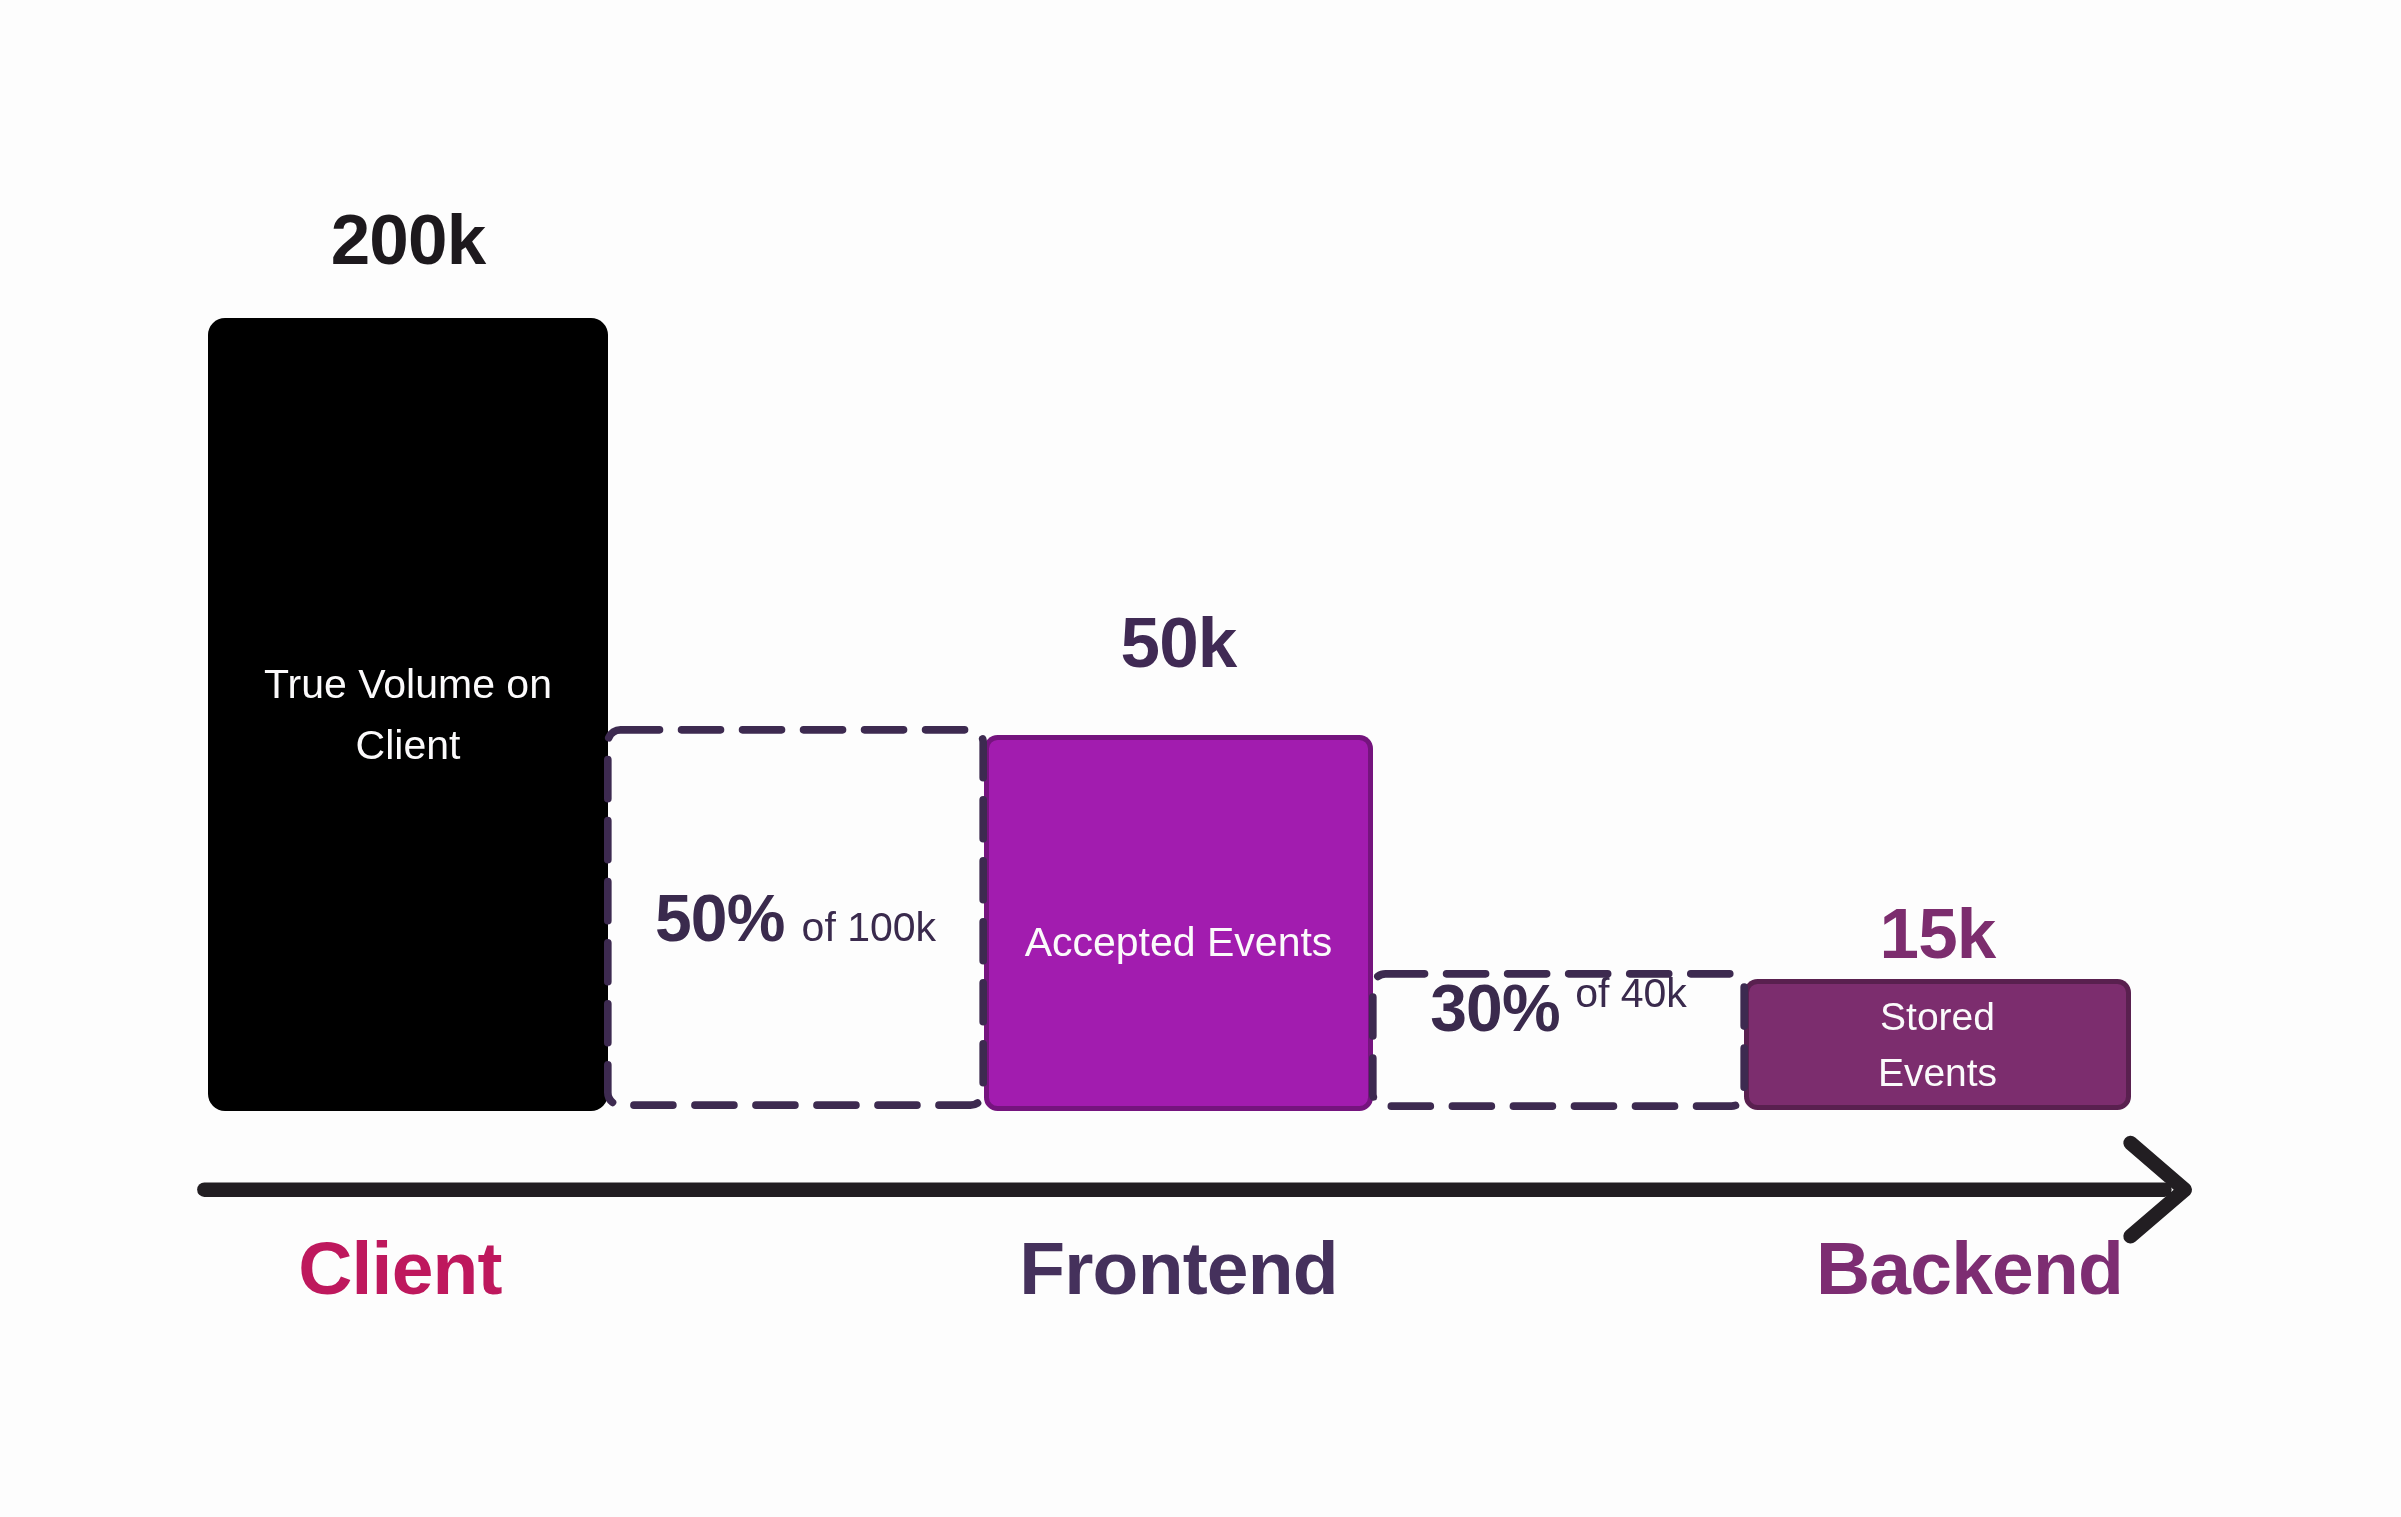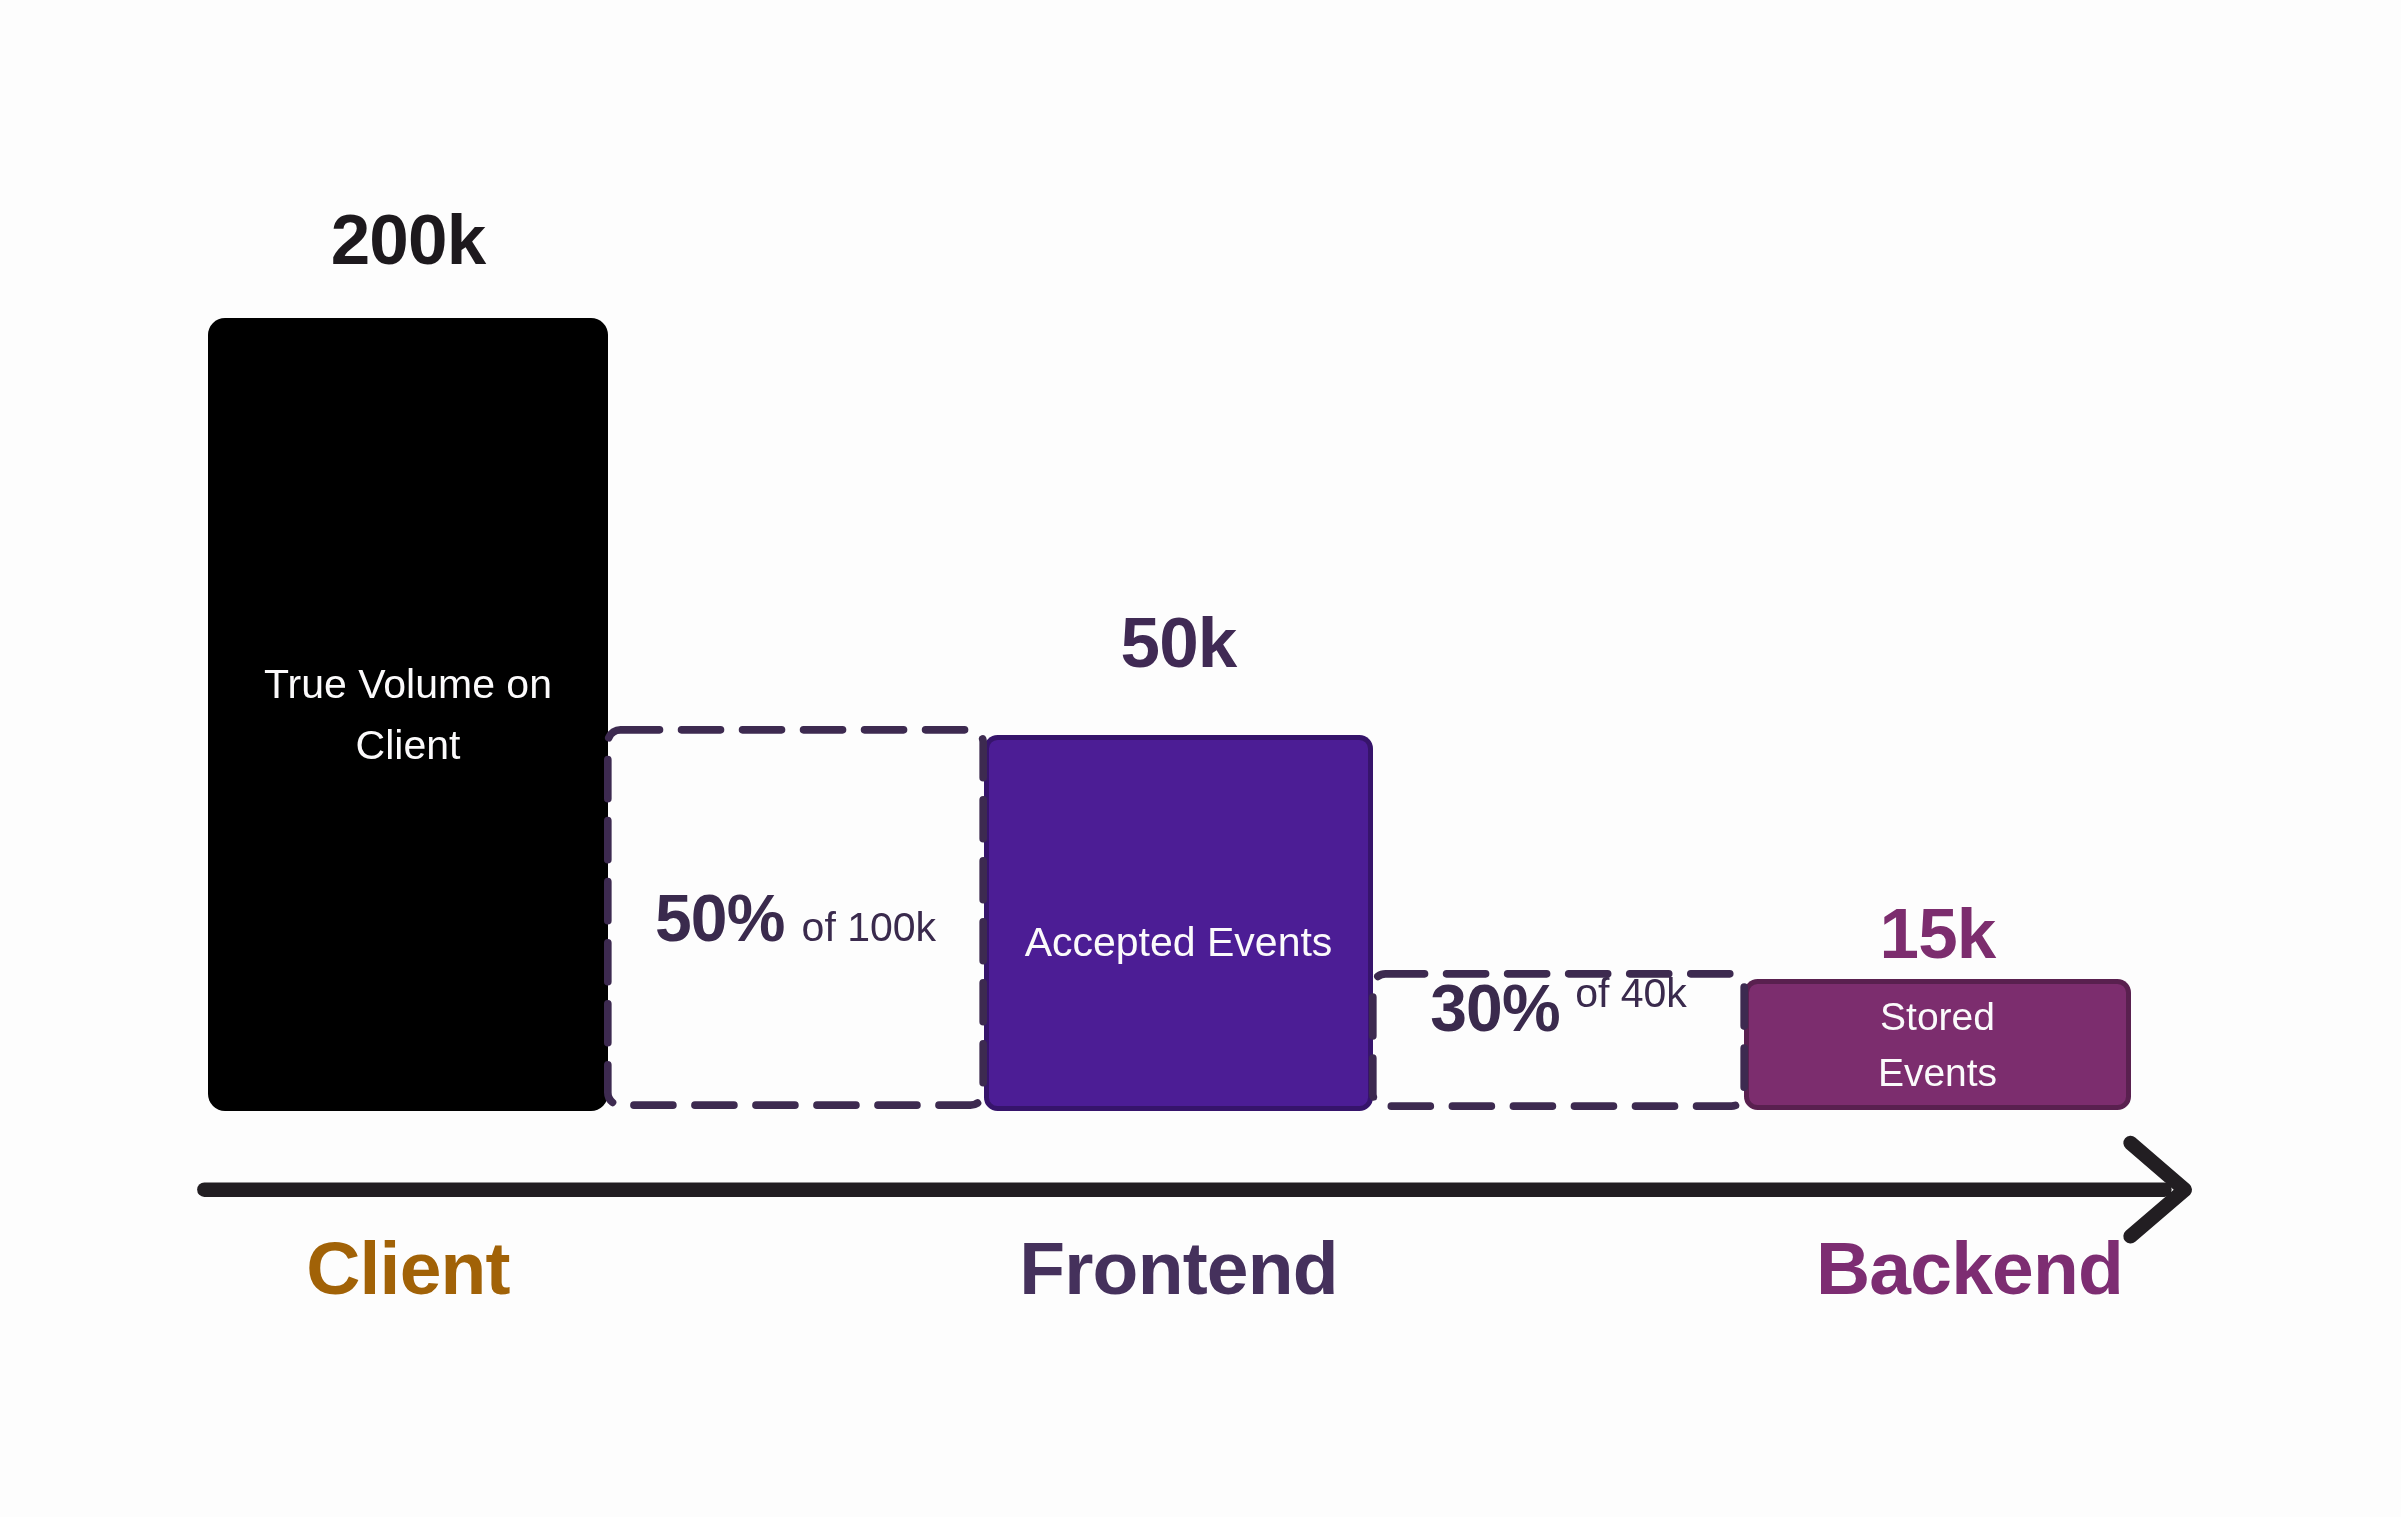--- a/index.html
+++ b/index.html
@@ -17,21 +17,21 @@
   .value-backend{left:1744px;top:854px;width:387px;color:#7c2d6e;margin-top:44px;}
   
   .bar{
     position:absolute;box-sizing:border-box;display:flex;align-items:center;justify-content:center;
     text-align:center;color:#fbfafb;
   }
   .bar-client{
     left:208px;top:318px;width:400px;height:793px;background:#000000;border-radius:17px;
   }
   .bar-frontend{
-    left:984px;top:735px;width:389px;height:376px;background:#4c1d95;border-radius:13.6px;
+    left:984px;top:735px;width:389px;height:376px;background:#a21caf;border-radius:13.6px;
     border:5.1px solid rgba(0,0,0,0.28);
   }
   .bar-backend{
     left:1744px;top:979px;width:387px;height:131px;background:#7c2d6e;border-radius:13.6px;
     border:5.1px solid rgba(0,0,0,0.28);
   }
   .bar-label{font-size:41px;line-height:1.48;font-weight:400;}
   .bar-client .bar-label{max-width:339px;}
   .bar-frontend .bar-label{transform:translateY(18.7px);}
   .bar-backend .bar-label{max-width:237px;font-size:39px;line-height:1.43;}
@@ -46,21 +46,21 @@
   .trans-1{left:604px;top:726px;width:383px;height:383px;}
   .trans-1.transition-text{flex-direction:row;align-items:center;}
   .trans-1 .inner{display:flex;align-items:baseline;gap:17px;}
   .trans-2{left:1369px;top:970px;width:379px;height:140px;}
   .trans-2 .inner{display:flex;align-items:flex-start;gap:15.3px;}
   
   .axis-label{
     position:absolute;top:1231px;text-align:center;font-size:75px;font-weight:600;
     line-height:1.0;letter-spacing:-0.8px;
   }
-  .axis-client{left:208px;width:400px;color:#a16207;}
+  .axis-client{left:200px;width:400px;color:#be185d;}
   .axis-frontend{left:984px;width:389px;color:#45315c;}
   .axis-backend{left:1776px;width:387px;color:#7d2d72;}
   .arrow-svg{position:absolute;left:0;top:0;z-index:2;}
 </style>
 </head>
 <body>
 
 <div id="canvas">
 
   <div class="value-label value-client">200k</div>

